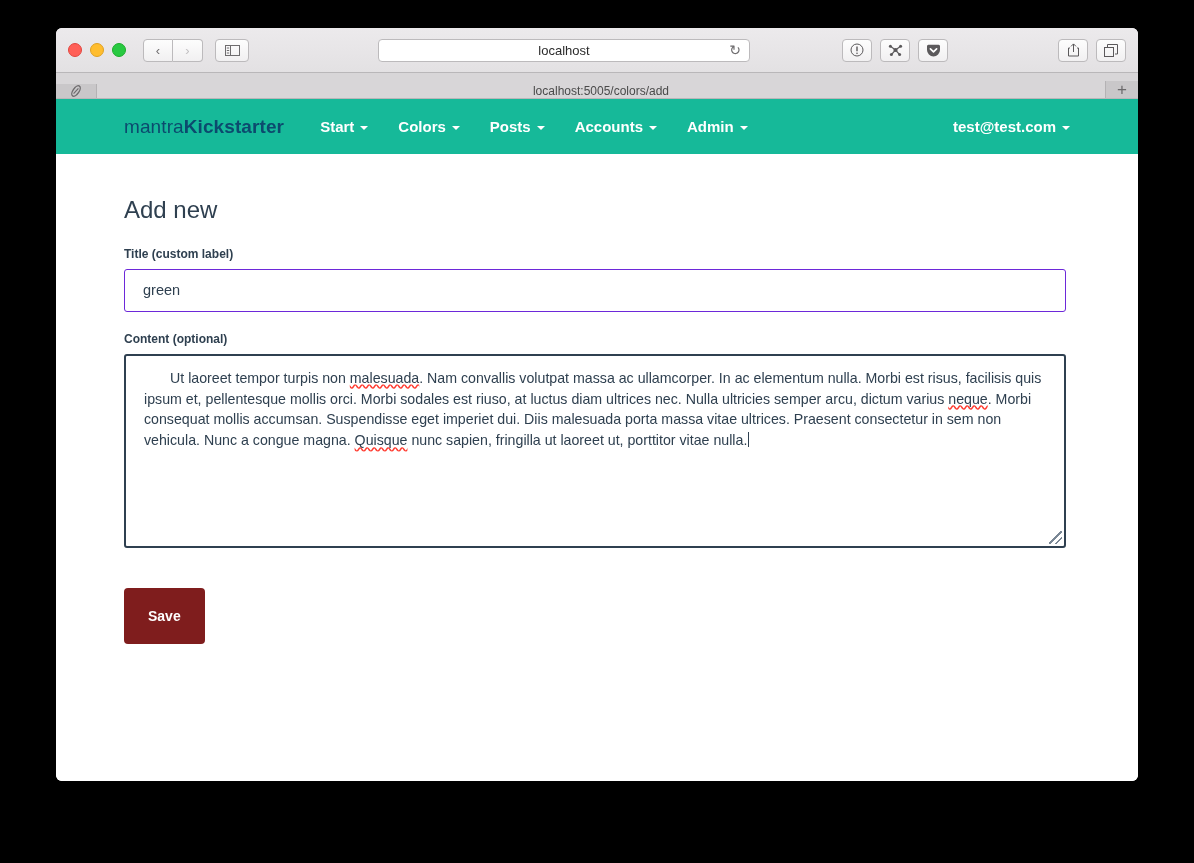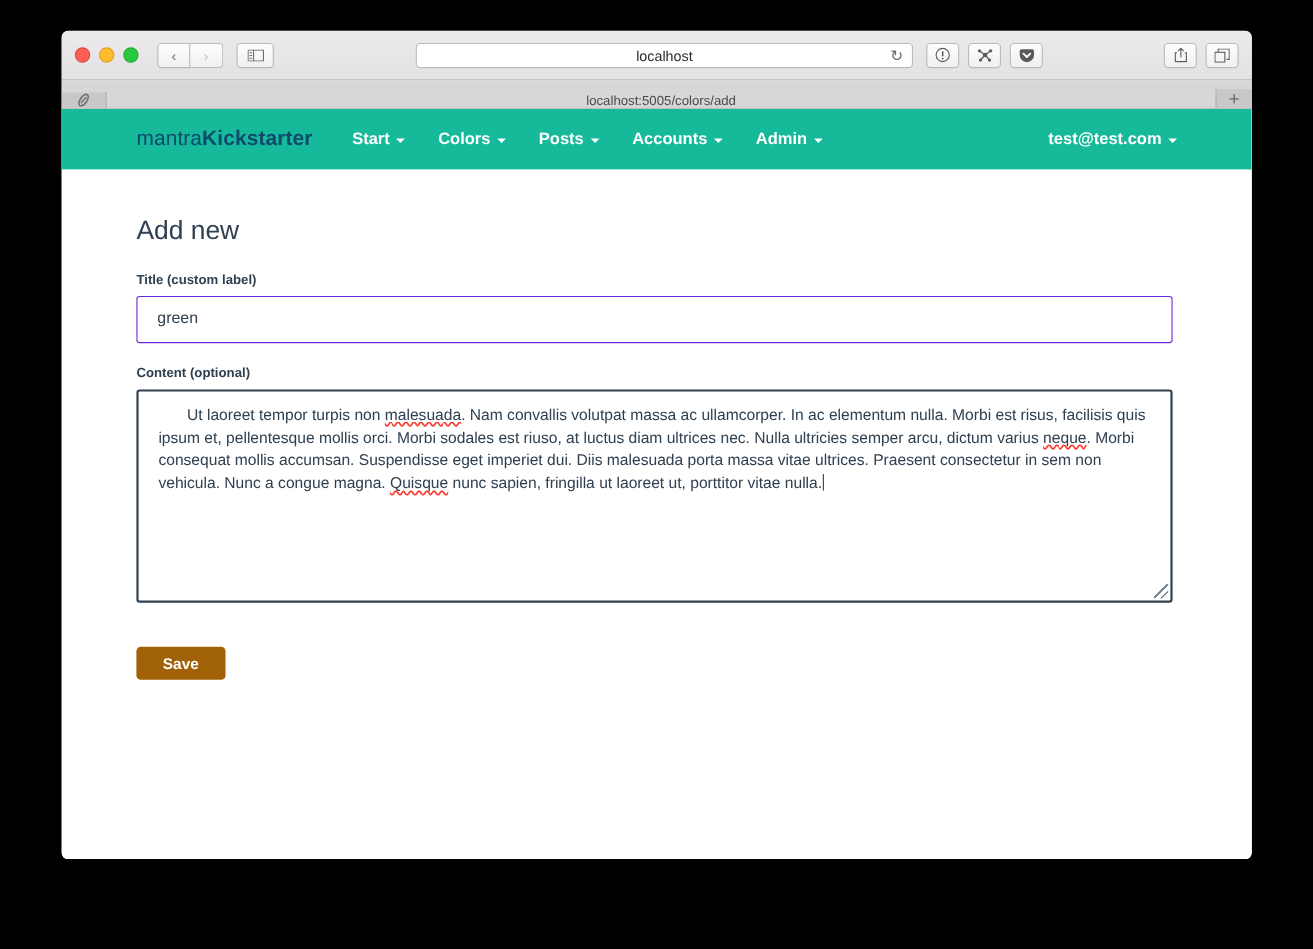--- a/index.html
+++ b/index.html
@@ -65,21 +65,21 @@
   }
   .tb-group { display: flex; }
   .tb-group .tb-btn:first-child { border-top-right-radius: 0; border-bottom-right-radius: 0; }
   .tb-group .tb-btn:last-child  { border-top-left-radius: 0; border-bottom-left-radius: 0; border-left: none; }
   .tb-btn.disabled { color: #c2c0c2; }
   .tb-spacer-12 { width: 12px; }
 
   .addressbar {
     position: absolute;
     left: 322px;
-    width: 452px;
+    width: 372px;
     height: 23px;
     background: #ffffff;
     border: 1px solid #bcbabc;
     border-radius: 4px;
     display: flex;
     align-items: center;
     justify-content: center;
     box-sizing: border-box;
     text-align: right;
   }
@@ -285,27 +285,27 @@
     bottom: 2px;
     width: 13px;
     height: 13px;
     background:
       linear-gradient(135deg, transparent 0 45%, #7a8795 45% 55%, transparent 55% 100%),
       linear-gradient(135deg, transparent 0 70%, #7a8795 70% 80%, transparent 80% 100%);
   }
 
   .save-button {
     margin-top: 20px;
-    background: #a16207;
+    background: #7f1d1d;
     color: #ffffff;
     border: none;
     border-radius: 4px;
     font-size: 14px;
     font-weight: 700;
-    padding: 7px 24px;
+    padding: 20px 24px;
     font-family: "Liberation Sans", sans-serif;
     cursor: pointer;
   }
 </style>
 </head>
 <body>
 
 <div class="browser-window">
 
   <div class="toolbar">

